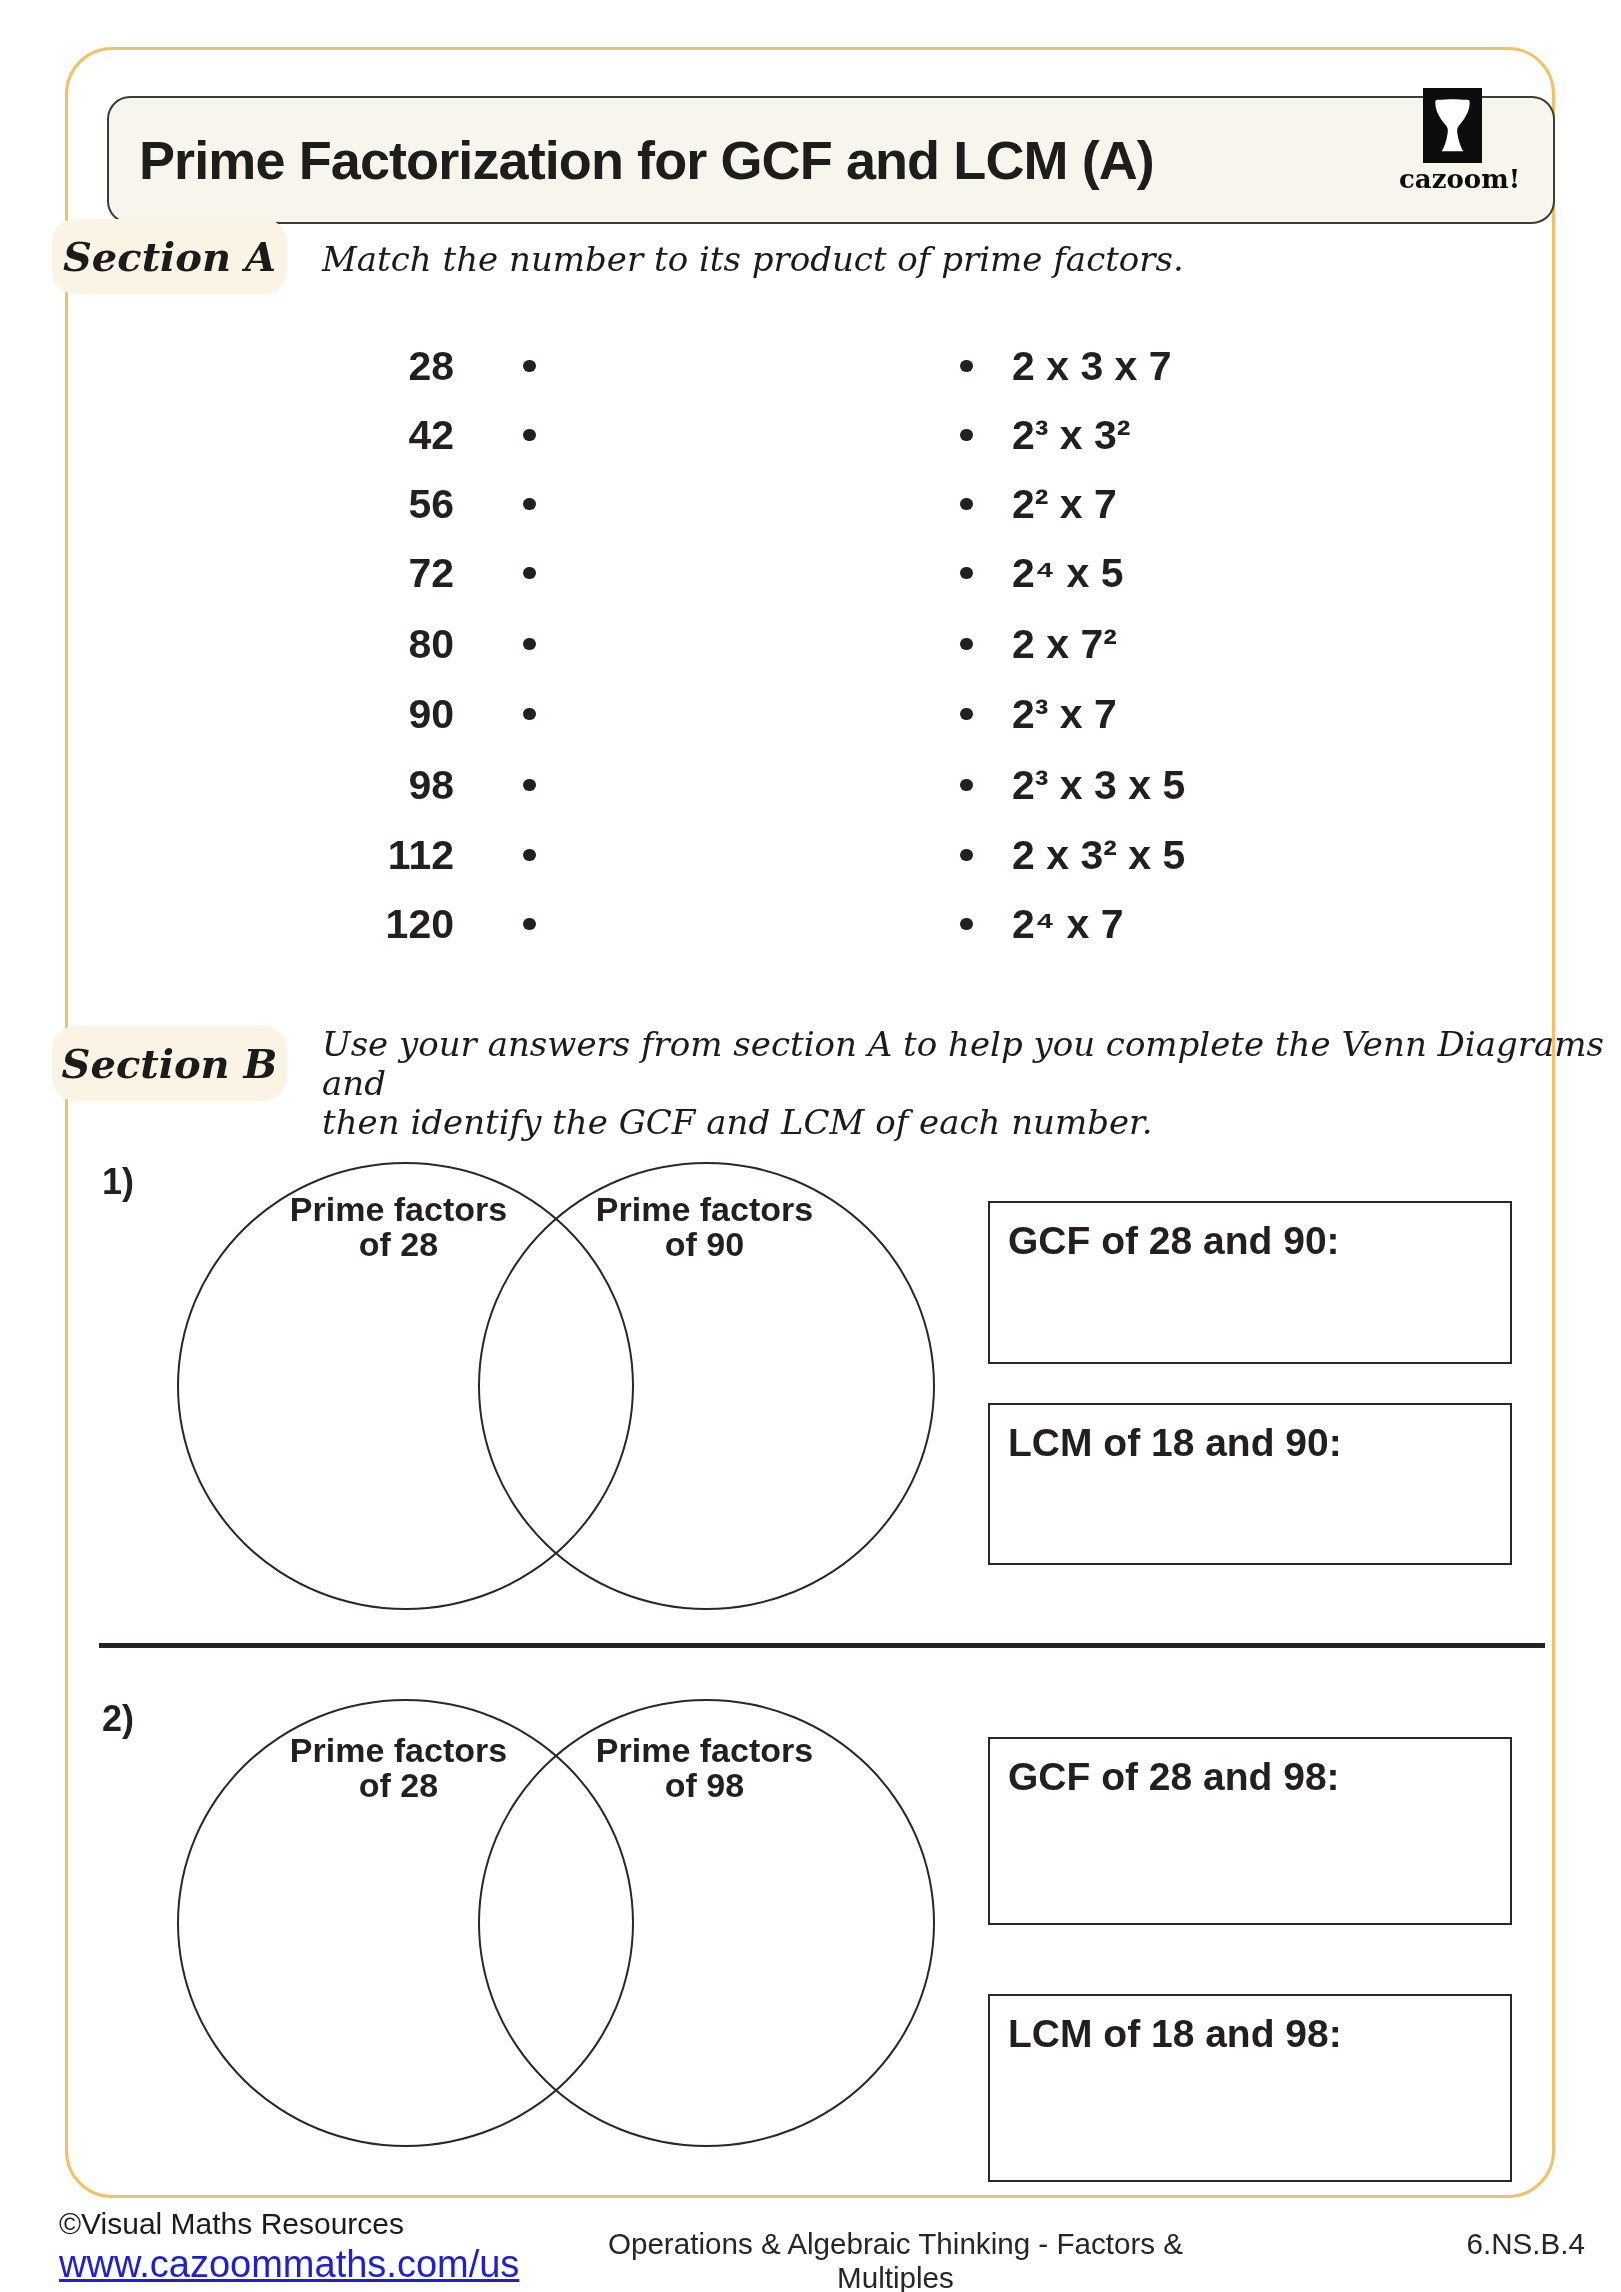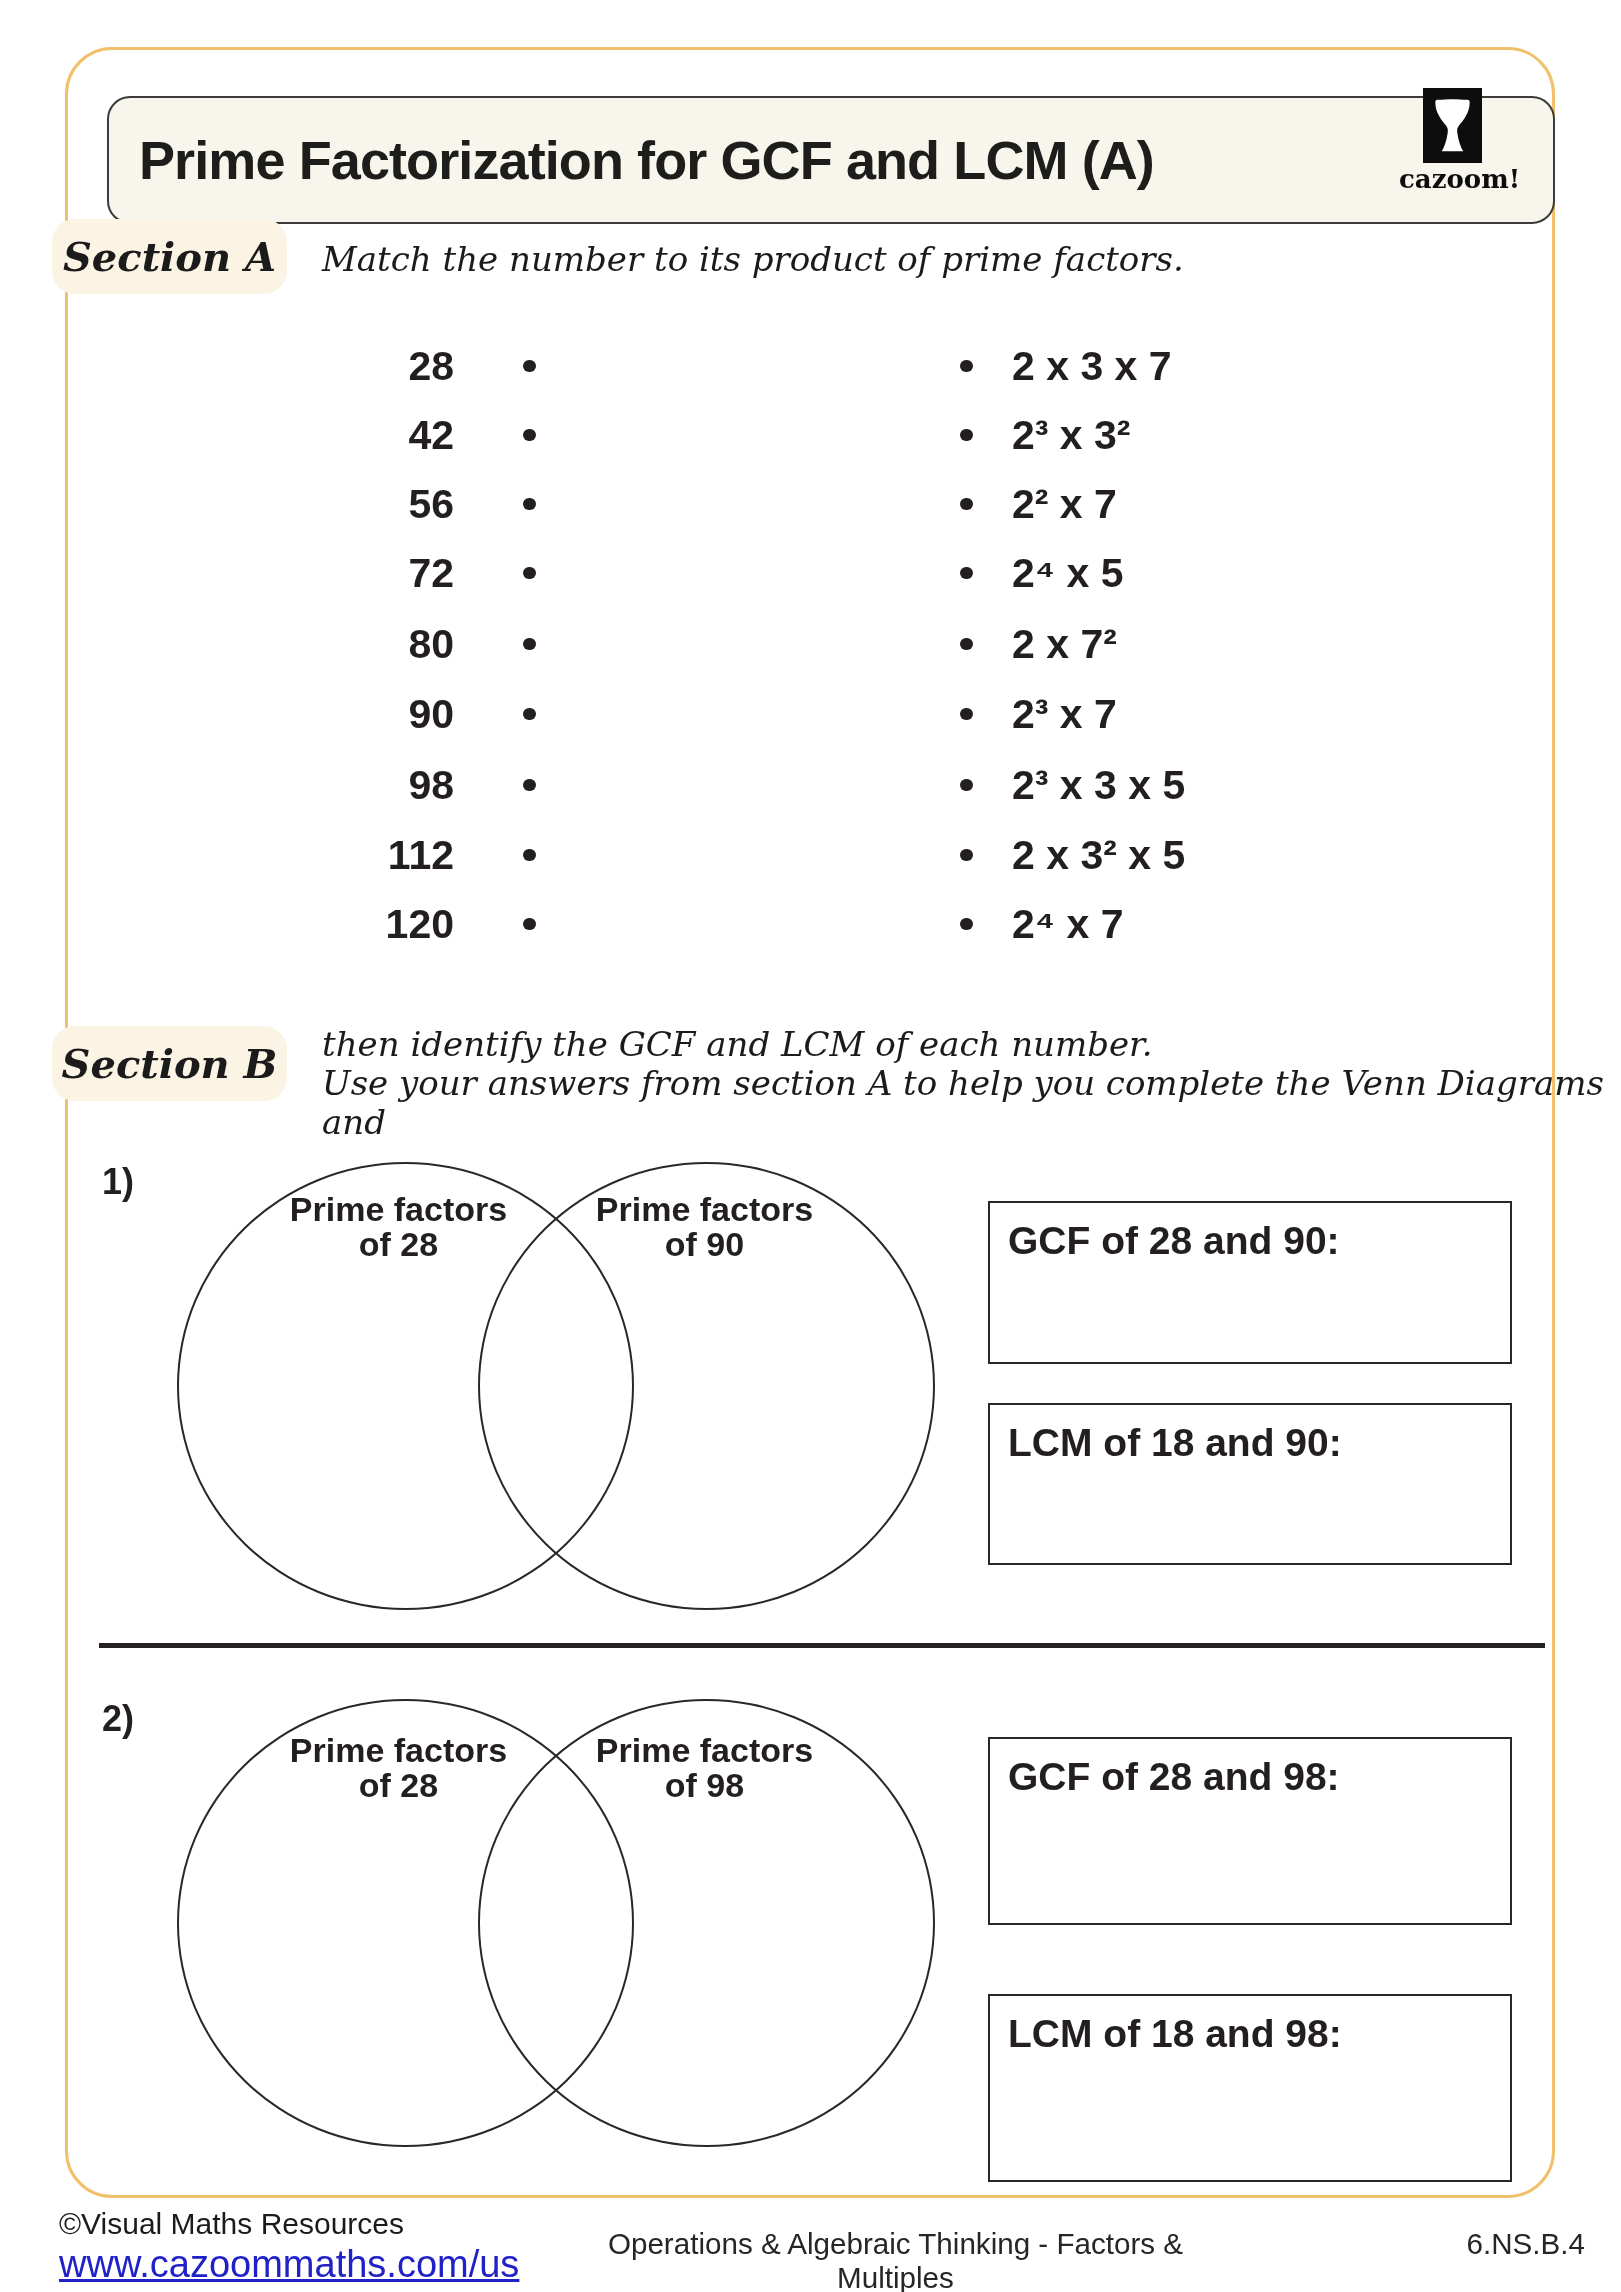--- a/index.html
+++ b/index.html
@@ -119,22 +119,22 @@
     <div class="match-number">120</div>
     <span class="dot dot-left"></span>
     <span class="dot dot-right"></span>
     <div class="match-product">2⁴ x 7</div>
   </div>
 
   <div class="chip" style="top:1026px;">
     <span>Section B</span>
   </div>
   <div class="instruction" style="top:1025px;">
+    <div>Use your answers from section A to help you complete the Venn Diagrams and</div>
     <div>then identify the GCF and LCM of each number.</div>
-    <div>Use your answers from section A to help you complete the Venn Diagrams and</div>
   </div>
 
   <div class="qnum" style="top:1161px;">1)</div>
   <div class="circle" style="left:177px;top:1162px;"></div>
   <div class="circle" style="left:478px;top:1162px;"></div>
   <div class="venn-label" style="left:264px;top:1192px;">
     <div>Prime factors</div>
     <div>of 28</div>
   </div>
   <div class="venn-label" style="left:570px;top:1192px;">

